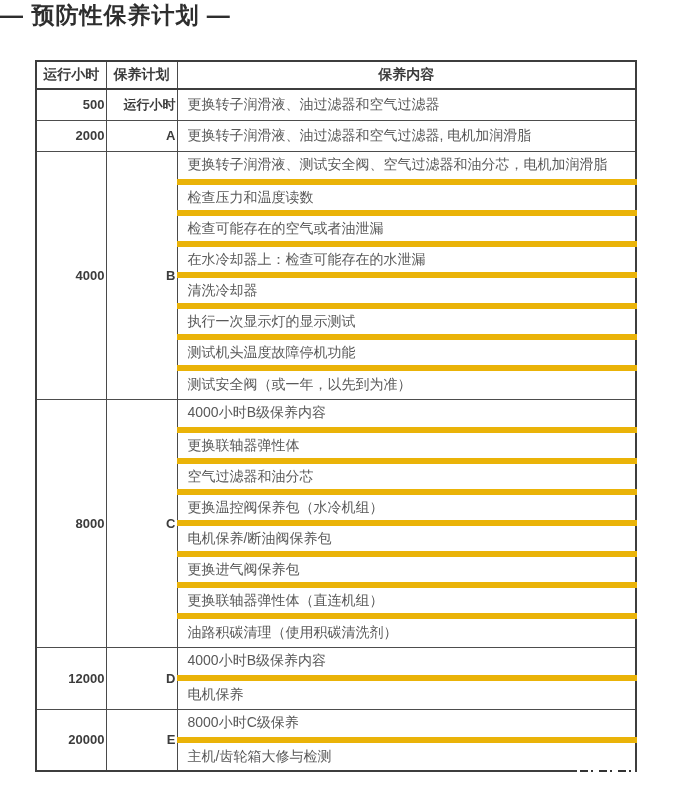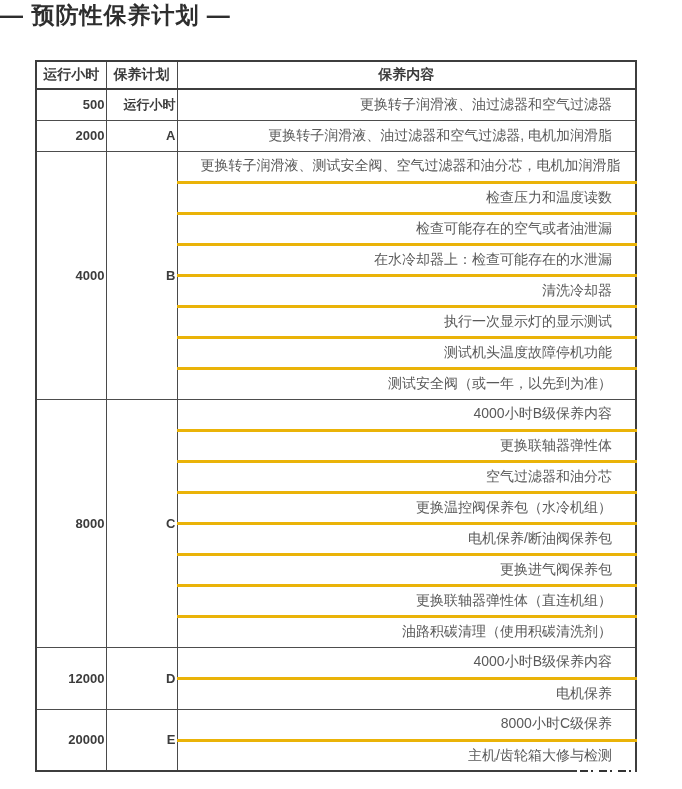--- a/index.html
+++ b/index.html
@@ -58,28 +58,28 @@
   td.hours-cell, td.plan-cell {
     text-align: right;
     font-weight: bold;
     font-size: 13px;
     color: #3c3c3c;
     border-left: 1px solid #4a4a4a;
     border-right: 1px solid #4a4a4a;
     border-top: 1px solid #4d4d4d;
   }
   td.item-cell {
-    text-align: right;
-    padding: 0 23px;
+    text-align: left;
+    padding: 0 10px;
     color: #595959;
     border-left: 1px solid #4a4a4a;
     border-top: 1px solid #4d4d4d;
   }
   td.item-cell.inner {
-    border-top: 3px solid #eab308;
+    border-top: 6px solid #eab308;
   }
   
   .dashdot-artifact {
     position: absolute;
     right: 0;
     bottom: 0;
     width: 58px;
     height: 2px;
     background: repeating-linear-gradient(
       90deg,

